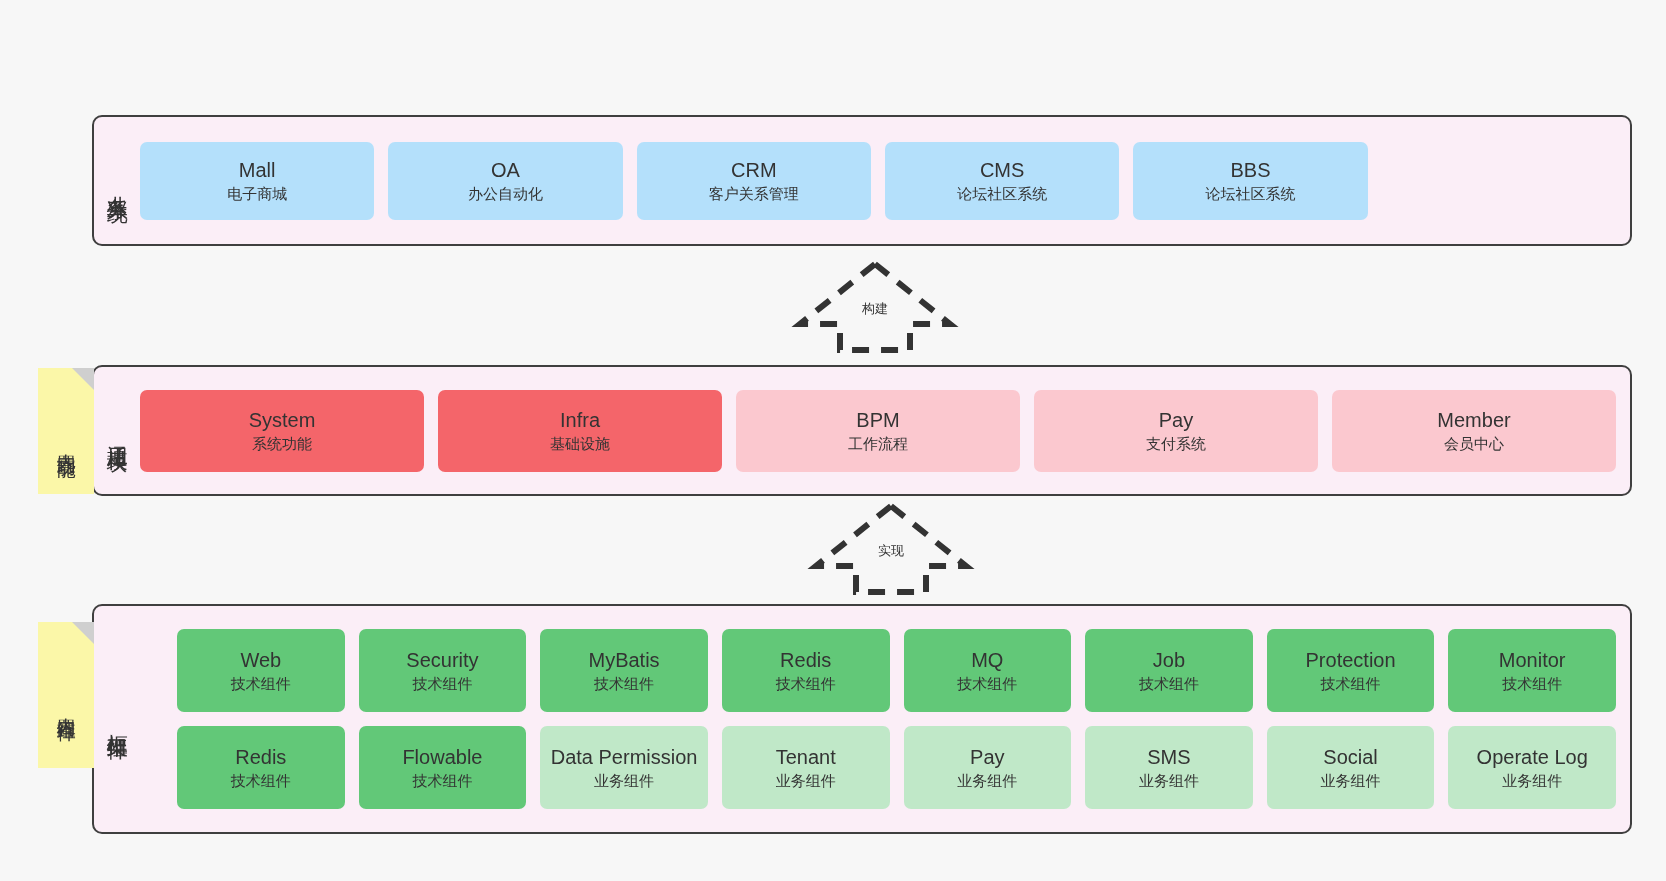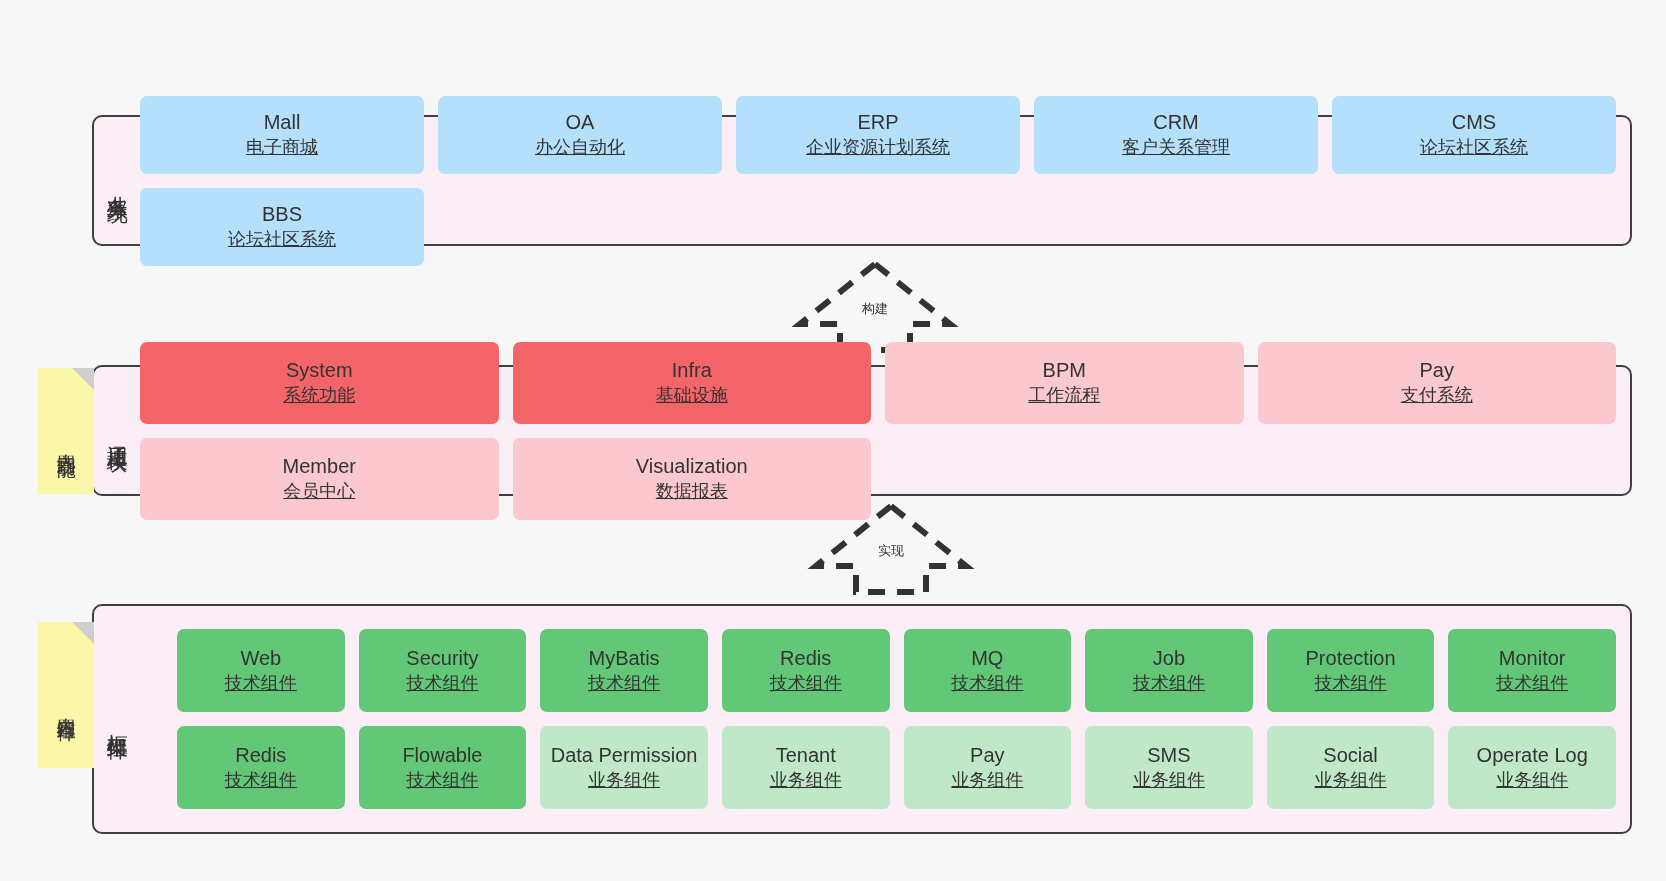--- a/index.html
+++ b/index.html
@@ -58,37 +58,37 @@
     display: flex;
     flex-direction: column;
     align-items: center;
     justify-content: center;
     text-align: center;
     line-height: 1.28;
     box-sizing: border-box;
     padding: 4px 6px;
   }
   .card .en { font-size: 20px; }
-  .card .cn { font-size: 18px; text-decoration: underline; }
+  .card .cn { font-size: 15px; }
 
   
   .blue        { background: #b4e0fb; }
   .red-strong  { background: #f4656a; }
   .pink-soft   { background: #fbc8cf; }
   .green-strong{ background: #62c878; }
   .green-soft  { background: #c0e8c8; }
 
   
   #layer-business { left: 92px;  top: 115px; width: 1540px; height: 131px; }
   #layer-common   { left: 92px;  top: 365px; width: 1540px; height: 131px; }
   #layer-framework{ left: 92px;  top: 604px; width: 1540px; height: 230px; }
 
-  #layer-business .cards  { grid-template-columns: repeat(5, 1fr); }
+  #layer-business .cards  { grid-template-columns: repeat(6, 1fr); }
   #layer-business .card   { height: 78px; }
-  #layer-common   .cards  { grid-template-columns: repeat(4, 1fr); }
+  #layer-common   .cards  { grid-template-columns: repeat(5, 1fr); }
   #layer-common   .card   { height: 82px; }
   #layer-framework .cards { grid-template-columns: repeat(8, 1fr); grid-auto-rows: 83px; padding-left: 37px; }
 
   
   .sticky {
     position: absolute;
     background: #fbf7a8;
     width: 56px;
     box-sizing: border-box;
     display: flex;
@@ -153,24 +153,20 @@
   <div class="cards">
     <div class="card blue">
       <span class="en">Mall</span>
       <span class="cn">电子商城</span>
     </div>
     <div class="card blue">
       <span class="en">OA</span>
       <span class="cn">办公自动化</span>
     </div>
     <div class="card blue">
-      <span class="en">ERP</span>
-      <span class="cn">企业资源计划系统</span>
-    </div>
-    <div class="card blue">
       <span class="en">CRM</span>
       <span class="cn">客户关系管理</span>
     </div>
     <div class="card blue">
       <span class="en">CMS</span>
       <span class="cn">论坛社区系统</span>
     </div>
     <div class="card blue">
       <span class="en">BBS</span>
       <span class="cn">论坛社区系统</span>
@@ -201,24 +197,20 @@
       <span class="cn">工作流程</span>
     </div>
     <div class="card pink-soft">
       <span class="en">Pay</span>
       <span class="cn">支付系统</span>
     </div>
     <div class="card pink-soft">
       <span class="en">Member</span>
       <span class="cn">会员中心</span>
     </div>
-    <div class="card pink-soft">
-      <span class="en">Visualization</span>
-      <span class="cn">数据报表</span>
-    </div>
   </div>
 </div>
 
 <div class="arrow-wrap" id="arrow-impl">
   <svg viewBox="0 0 170 96">
     <path d="M85 6 L160 66 L120 66 L120 92 L50 92 L50 66 L10 66 Z" fill="none" stroke="#333333" stroke-width="6" stroke-dasharray="17 12" stroke-linecap="butt" stroke-linejoin="miter"></path>
   </svg>
   <div class="arrow-label">实现</div>
 </div>
 

